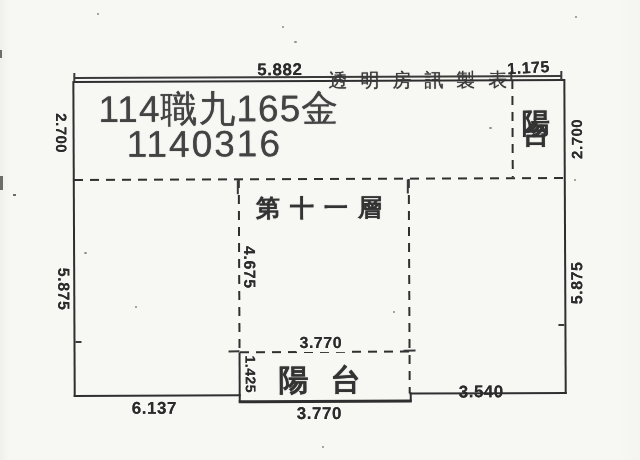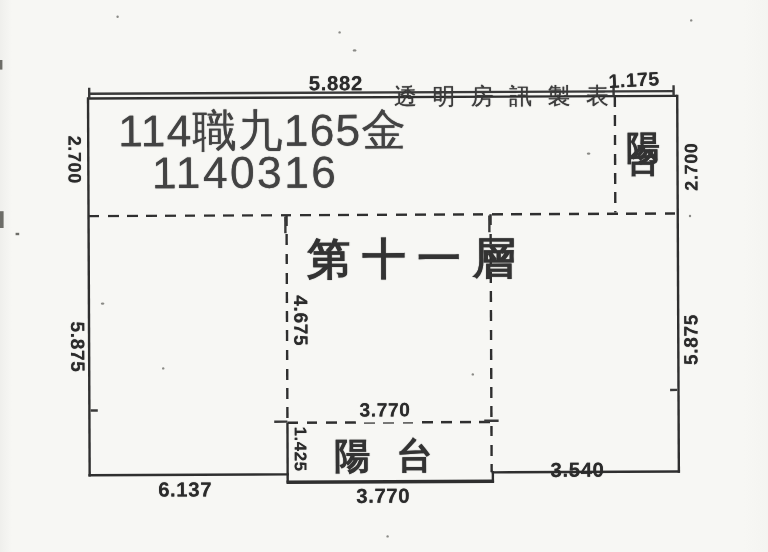--- a/index.html
+++ b/index.html
@@ -33,21 +33,21 @@
   }
   .dim.rot-cw{transform:translate(-50%,-50%) rotate(90deg);}
   .dim.rot-ccw{transform:translate(-50%,-50%) rotate(-90deg);}
   .cjk{
     position:absolute;color:#3a3a3a;white-space:nowrap;
     text-shadow:0 0 0.8px rgba(45,45,45,.85);
   }
   #case-label{left:99px;top:84px;font-size:37px;letter-spacing:1px;color:#434343;}
   #date-code{left:99px;top:123px;font-size:37px;letter-spacing:2px;color:#434343;margin-left:28px;}
   #watermark{left:329px;top:68px;font-size:19px;letter-spacing:13px;color:#3c3c3c;}
-  #floor-label{left:256px;top:192px;font-size:36px;letter-spacing:10px;font-weight:700;color:#333;}
+  #floor-label{left:256px;top:192px;font-size:24px;letter-spacing:10px;font-weight:700;color:#333;}
   #balcony-tr{
     left:517px;top:89px;font-size:28px;font-weight:700;color:#333;
     writing-mode:vertical-rl;text-orientation:upright;letter-spacing:8px;
   }
   #balcony-bottom{left:278px;top:360px;font-size:30px;letter-spacing:22px;font-weight:700;color:#333;}
   .speck{position:absolute;background:#8a8a86;border-radius:50%;}
   .smudge{position:absolute;background:#6d6d68;}
   .bglabel{background:#f7f7f4;padding:0 3px;}
 </style>
 </head>

